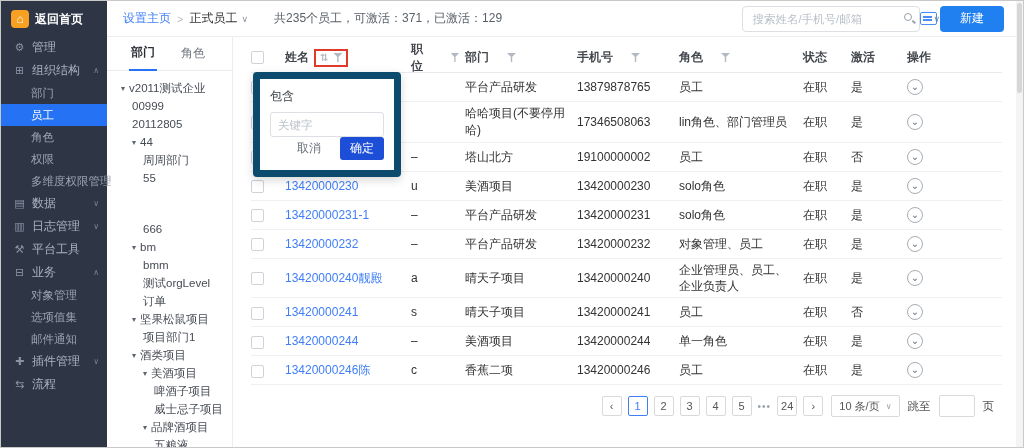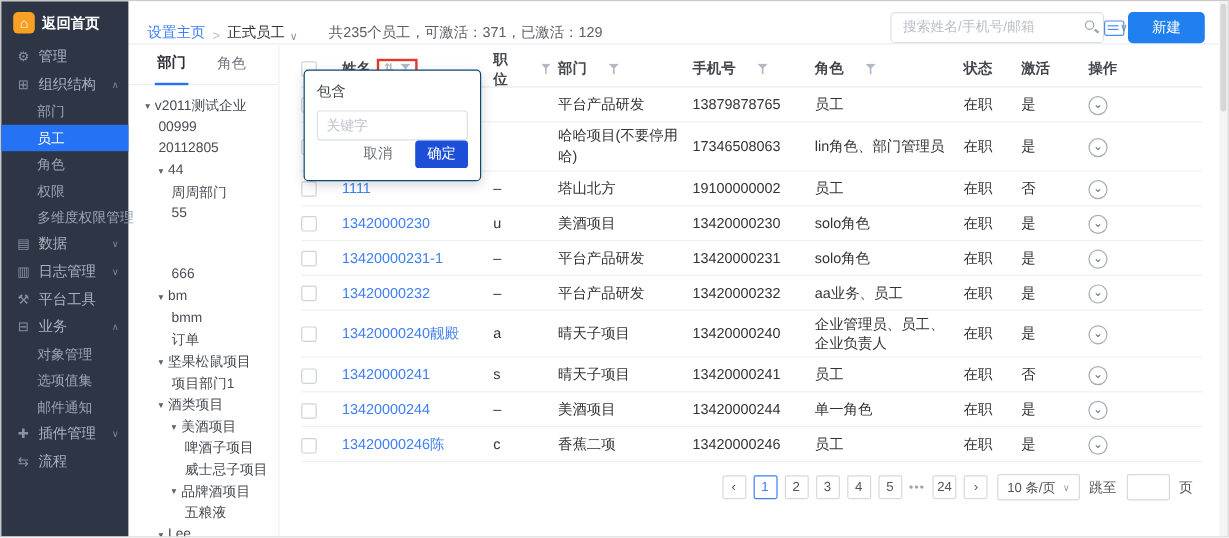--- a/index.html
+++ b/index.html
@@ -16,21 +16,21 @@
   .logo { display:flex; align-items:center; gap:6px; padding:9px 10px 8px 10px; cursor:pointer; }
   .logo-icon { width:18px; height:18px; background:#f7a021; border-radius:4px; color:#fff; display:inline-flex; align-items:center; justify-content:center; font-size:12px; flex:0 0 18px; }
   .logo-text { color:#fff; font-size:12px; font-weight:bold; white-space:nowrap; }
   .side-item { display:flex; align-items:center; gap:6px; height:23px; padding:0 8px 0 12px; font-size:12px; cursor:pointer; white-space:nowrap; }
   .side-item.sub { padding-left:30px; height:22px; font-size:11.5px; color:#9aa3b1; }
   .side-item.active { background:#2572f5; color:#fff; }
   .side-icon { font-size:11px; color:#8892a2; width:13px; text-align:center; flex:0 0 13px; }
   .side-arrow { margin-left:auto; font-size:8px; color:#79839a; }
 
   
-  .topbar { position:absolute; left:106px; top:0; right:7px; height:36px; background:#fff; border-bottom:1px solid #ebedf0; display:flex; align-items:flex-end; padding:0 12px 0 16px; z-index:25; }
+  .topbar { position:absolute; left:106px; top:0; right:7px; height:36px; background:#fff; border-bottom:1px solid #ebedf0; display:flex; align-items:center; padding:0 12px 0 16px; z-index:25; }
   .bc-home { color:#3f7ef7; cursor:pointer; }
   .bc-sep { color:#b8bec6; margin:0 6px; font-size:11px; }
   .bc-cur { color:#333; }
   .bc-caret { color:#8a919b; font-size:9px; margin-left:4px; cursor:pointer; }
   .stats { color:#5a6068; margin-left:26px; font-size:12px; }
   .top-right { margin-left:auto; display:flex; align-items:center; gap:0; }
   .searchbox { position:relative; width:178px; height:26px; }
   .searchbox input { width:100%; height:100%; border:1px solid #dcdfe4; border-radius:4px; padding:0 24px 0 9px; font-size:11.5px; color:#333; outline:none; font-family:inherit; }
   .searchbox input::placeholder { color:#b9bfc7; }
   .mag { position:absolute; right:8px; top:7px; width:8px; height:8px; border:1.5px solid #9aa1ab; border-radius:50%; }
@@ -74,21 +74,21 @@
   #pager { display:flex; align-items:center; gap:6px; }
   .pbtn { min-width:20px; height:20px; border:1px solid #d9d9d9; border-radius:2px; background:#fff; display:inline-flex; align-items:center; justify-content:center; font-size:11px; color:#555; cursor:pointer; padding:0 3px; }
   .pbtn.pactive { border-color:#3f7ef7; color:#3f7ef7; }
   .pdots { color:#9aa1ab; letter-spacing:1px; font-size:10px; }
   .psize { display:inline-flex; align-items:center; gap:6px; height:22px; border:1px solid #d9d9d9; border-radius:2px; padding:0 7px; font-size:11px; color:#555; cursor:pointer; }
   .pcaret { font-size:8px; color:#9aa1ab; }
   .jump { font-size:11.5px; color:#555; }
   .jumpinput { width:36px; height:22px; border:1px solid #d9d9d9; border-radius:2px; outline:none; font-family:inherit; }
 
   
-  .popup { position:absolute; left:20px; top:21px; width:148px; background:#fff; border:1px solid #0c4a6e; border-radius:4px; box-shadow:0 3px 10px rgba(0,0,0,.16); padding:9px 10px 10px 10px; z-index:20; }
+  .popup { position:absolute; left:20px; top:35px; width:148px; background:#fff; border:7px solid #0c4a6e; border-radius:4px; box-shadow:0 3px 10px rgba(0,0,0,.16); padding:9px 10px 10px 10px; z-index:20; }
   .plabel { color:#3c4046; margin-bottom:7px; }
   .pinput { width:100%; height:25px; border:1px solid #dcdfe4; border-radius:3px; padding:0 7px; font-size:11.5px; outline:none; font-family:inherit; }
   .pinput::placeholder { color:#bcc2ca; }
   .pfooter { display:flex; justify-content:flex-end; align-items:center; gap:19px; }
   .btn-plain { background:none; border:none; color:#6a7077; font-size:12px; cursor:pointer; font-family:inherit; }
   .btn-primary { background:#1d4ed8; color:#fff; border:none; border-radius:3px; height:23px; padding:0 10px; font-size:12px; cursor:pointer; font-family:inherit; }
 </style>
 </head>
 <body>
 
@@ -215,20 +215,23 @@
           <span class="tree-label">666</span>
         </div>
         <div class="tree-item" style="padding-left: 25px;">
           <span class="tree-arrow">▾</span>
           <span class="tree-label">bm</span>
         </div>
         <div class="tree-item" style="padding-left: 36px;">
           <span class="tree-label">bmm</span>
         </div>
         <div class="tree-item" style="padding-left: 36px;">
+          <span class="tree-label">测试orgLevel</span>
+        </div>
+        <div class="tree-item" style="padding-left: 36px;">
           <span class="tree-label">订单</span>
         </div>
         <div class="tree-item" style="padding-left: 25px;">
           <span class="tree-arrow">▾</span>
           <span class="tree-label">坚果松鼠项目</span>
         </div>
         <div class="tree-item" style="padding-left: 36px;">
           <span class="tree-label">项目部门1</span>
         </div>
         <div class="tree-item" style="padding-left: 25px;">
@@ -353,21 +356,21 @@
             <div class="cell c-status">在职</div>
             <div class="cell c-active">是</div>
             <div class="cell c-op"><span class="opcircle">⌄</span></div>
           </div>
           <div class="trow">
             <div class="cell c-check"><span class="checkbox"></span></div>
             <div class="cell c-name"><span class="namelink">13420000232</span></div>
             <div class="cell c-pos">–</div>
             <div class="cell c-dept">平台产品研发</div>
             <div class="cell c-phone">13420000232</div>
-            <div class="cell c-role">aa业务、员工</div>
+            <div class="cell c-role">对象管理、员工</div>
             <div class="cell c-status">在职</div>
             <div class="cell c-active">是</div>
             <div class="cell c-op"><span class="opcircle">⌄</span></div>
           </div>
           <div class="trow">
             <div class="cell c-check"><span class="checkbox"></span></div>
             <div class="cell c-name"><span class="namelink">13420000240靓殿</span></div>
             <div class="cell c-pos">a</div>
             <div class="cell c-dept">晴天子项目</div>
             <div class="cell c-phone">13420000240</div>

